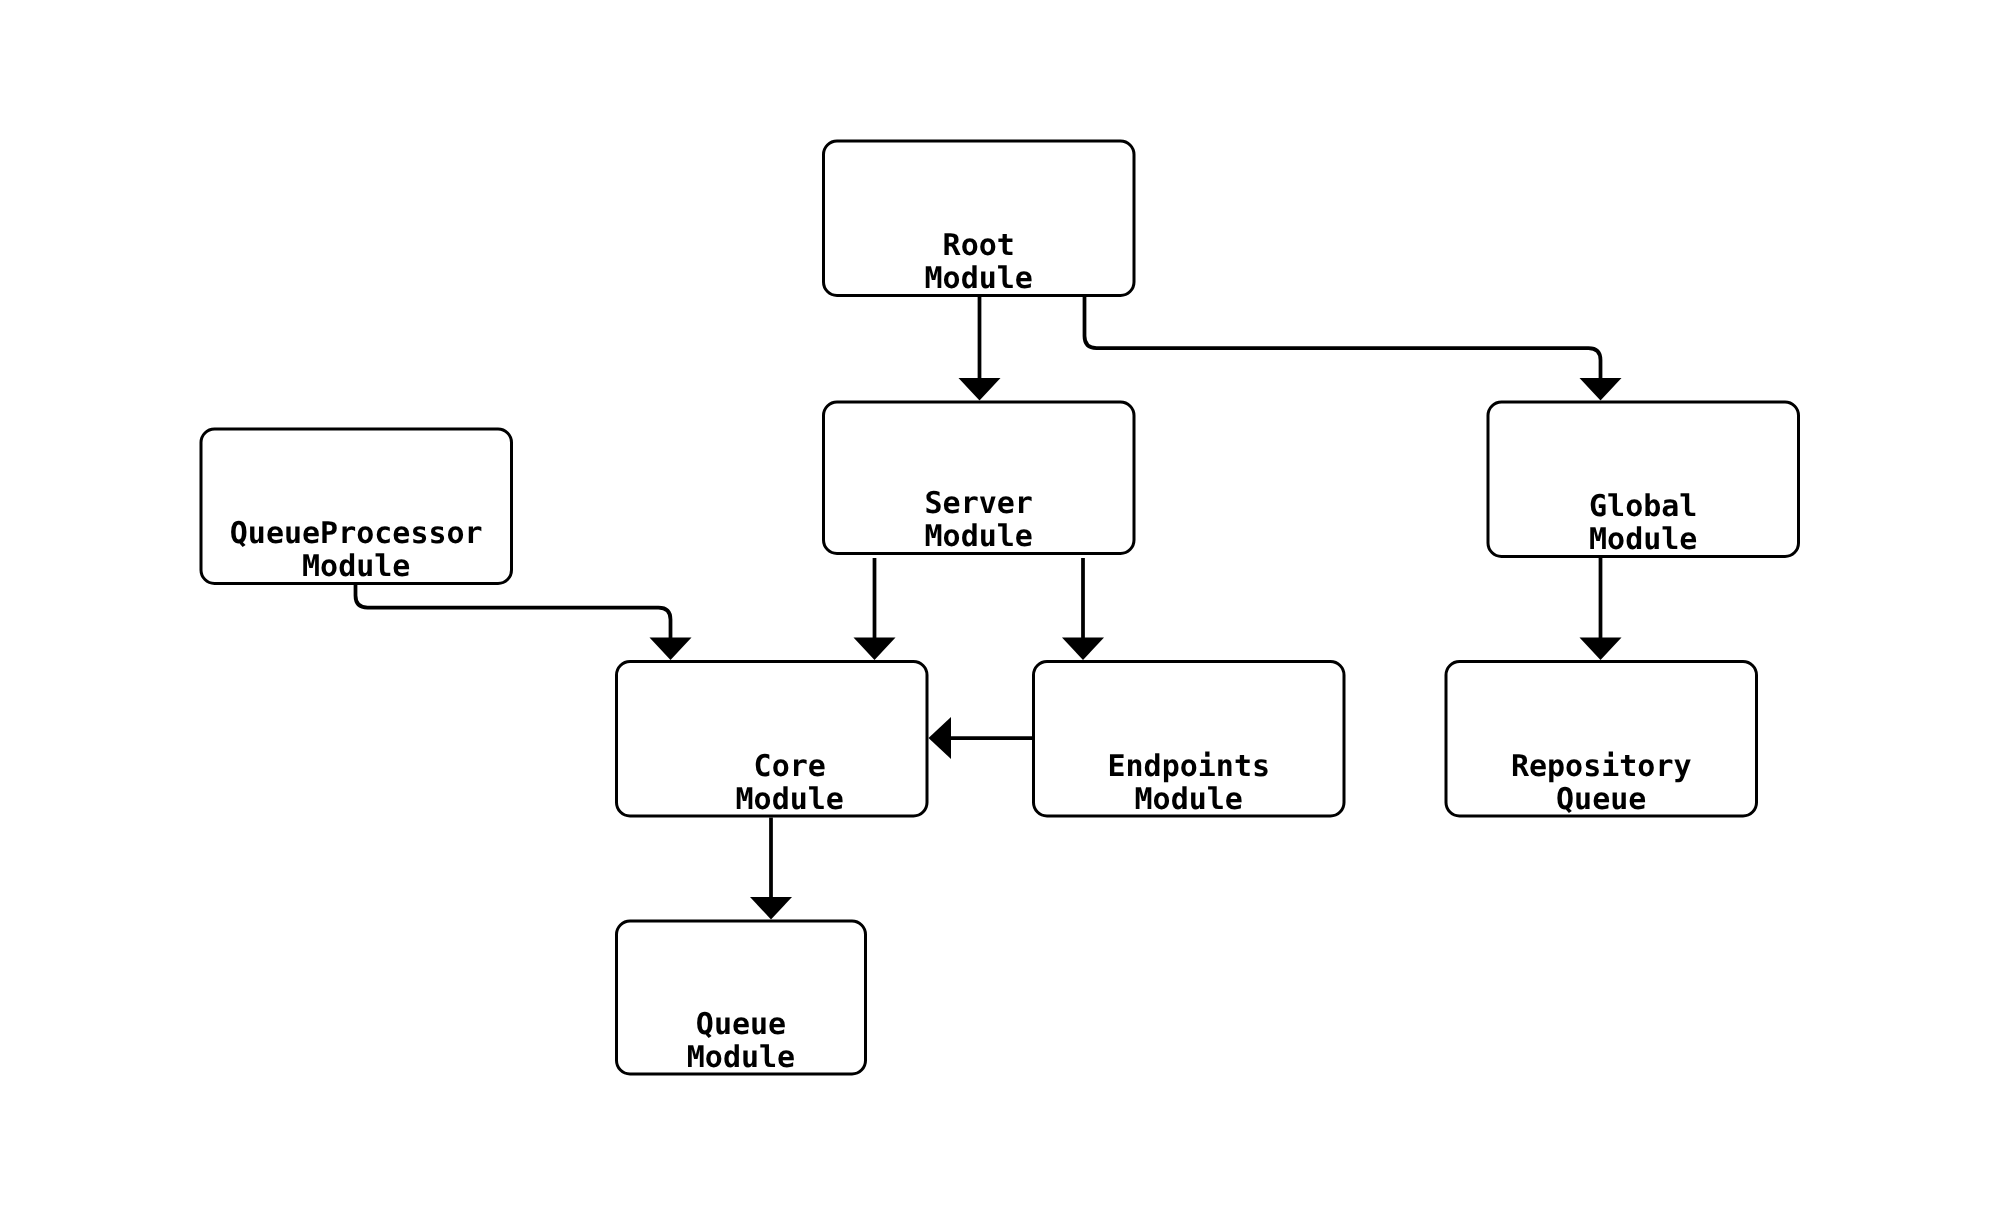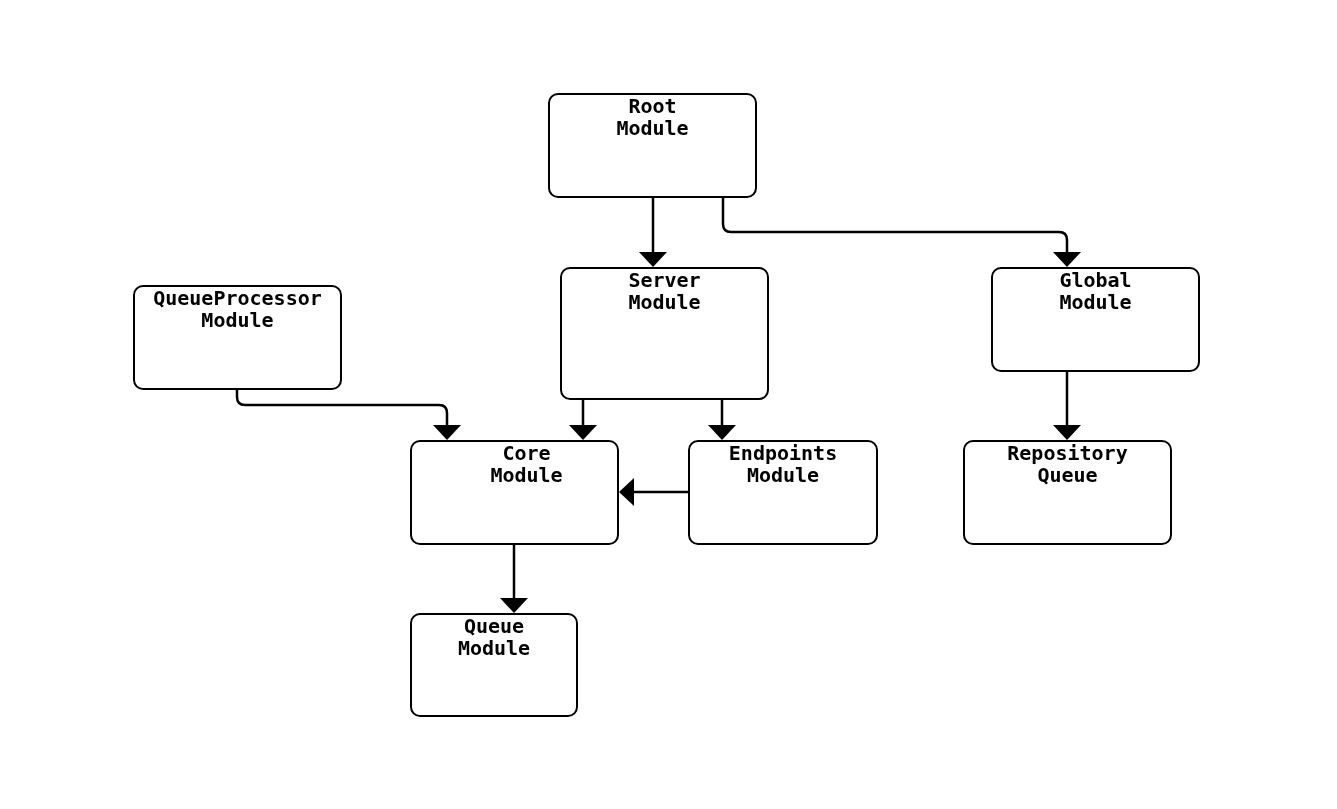--- a/index.html
+++ b/index.html
@@ -20,21 +20,21 @@
     left: 0;
     top: 0;
   }
   .node {
     position: absolute;
     box-sizing: border-box;
     border: 2.5px solid #000000;
     border-radius: 10px;
     background: #ffffff;
     display: flex;
-    align-items: flex-start;
+    align-items: flex-end;
     justify-content: center;
   }
   .node .label {
     white-space: pre-line;
     text-align: center;
     font-weight: bold;
     font-size: 20px;
     line-height: 22px;
     color: #000000;
   }
@@ -79,33 +79,33 @@
     </svg>
   <div id="nodes">
       <div class="node" style="left: 548px; top: 93px; width: 209px; height: 105px;">
       <span class="label">Root
 Module</span>
     </div>
       <div class="node" style="left: 133px; top: 267px; width: 209px; height: 105px; margin-top: 18px;">
       <span class="label">QueueProcessor
 Module</span>
     </div>
-      <div class="node" style="left: 560px; top: 267px; width: 209px; height: 133px;">
+      <div class="node" style="left: 548px; top: 267px; width: 209px; height: 103px;">
       <span class="label">Server
 Module</span>
     </div>
       <div class="node" style="left: 991px; top: 267px; width: 209px; height: 105px;">
       <span class="label">Global
 Module</span>
     </div>
       <div class="node" style="left: 410px; top: 440px; width: 209px; height: 105px; padding-left: 24px;">
       <span class="label">Core
 Module</span>
     </div>
-      <div class="node" style="left: 688px; top: 440px; width: 190px; height: 105px;">
+      <div class="node" style="left: 688px; top: 440px; width: 209px; height: 105px;">
       <span class="label">Endpoints
 Module</span>
     </div>
       <div class="node" style="left: 963px; top: 440px; width: 209px; height: 105px;">
       <span class="label">Repository
 Queue</span>
     </div>
       <div class="node" style="left: 410px; top: 613px; width: 168px; height: 104px;">
       <span class="label">Queue
 Module</span>

